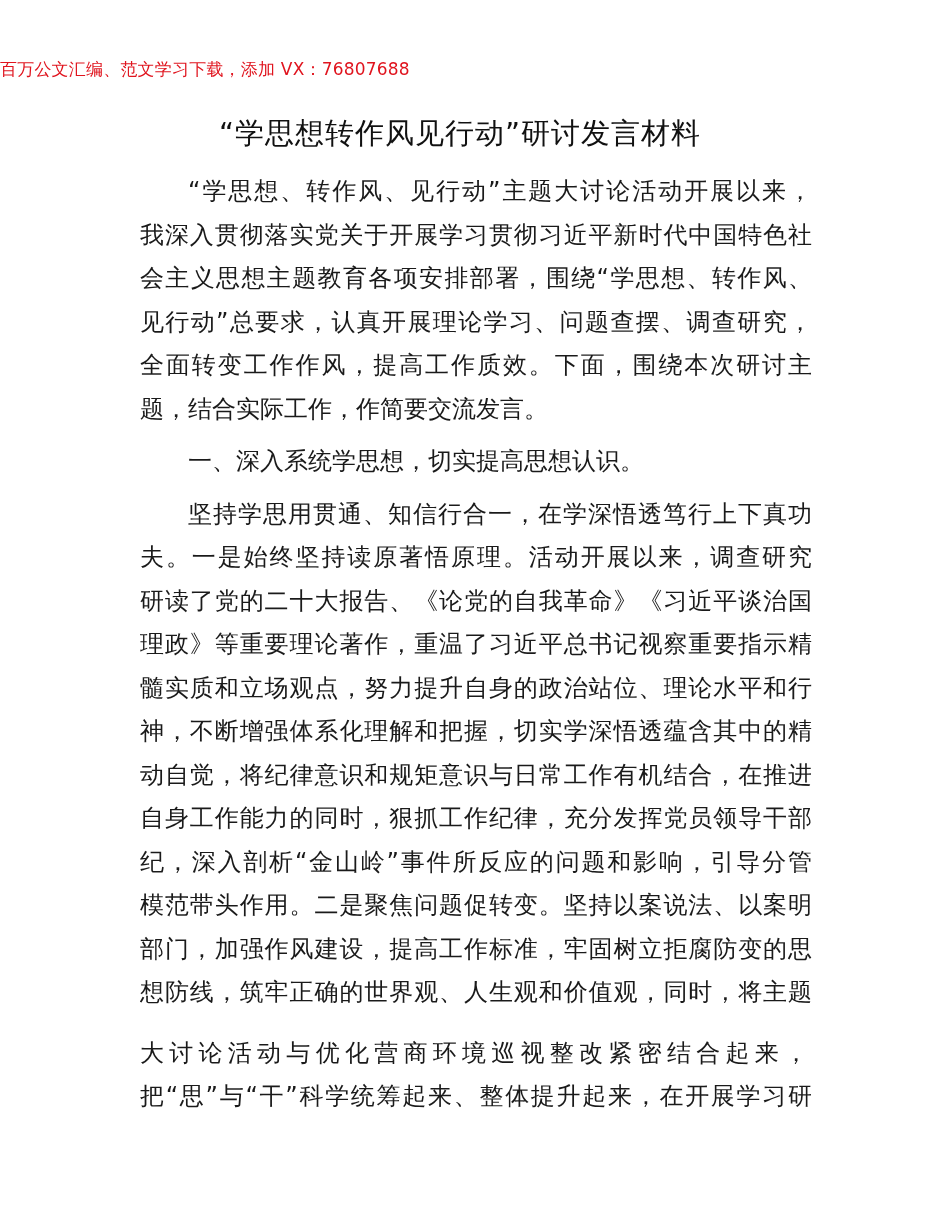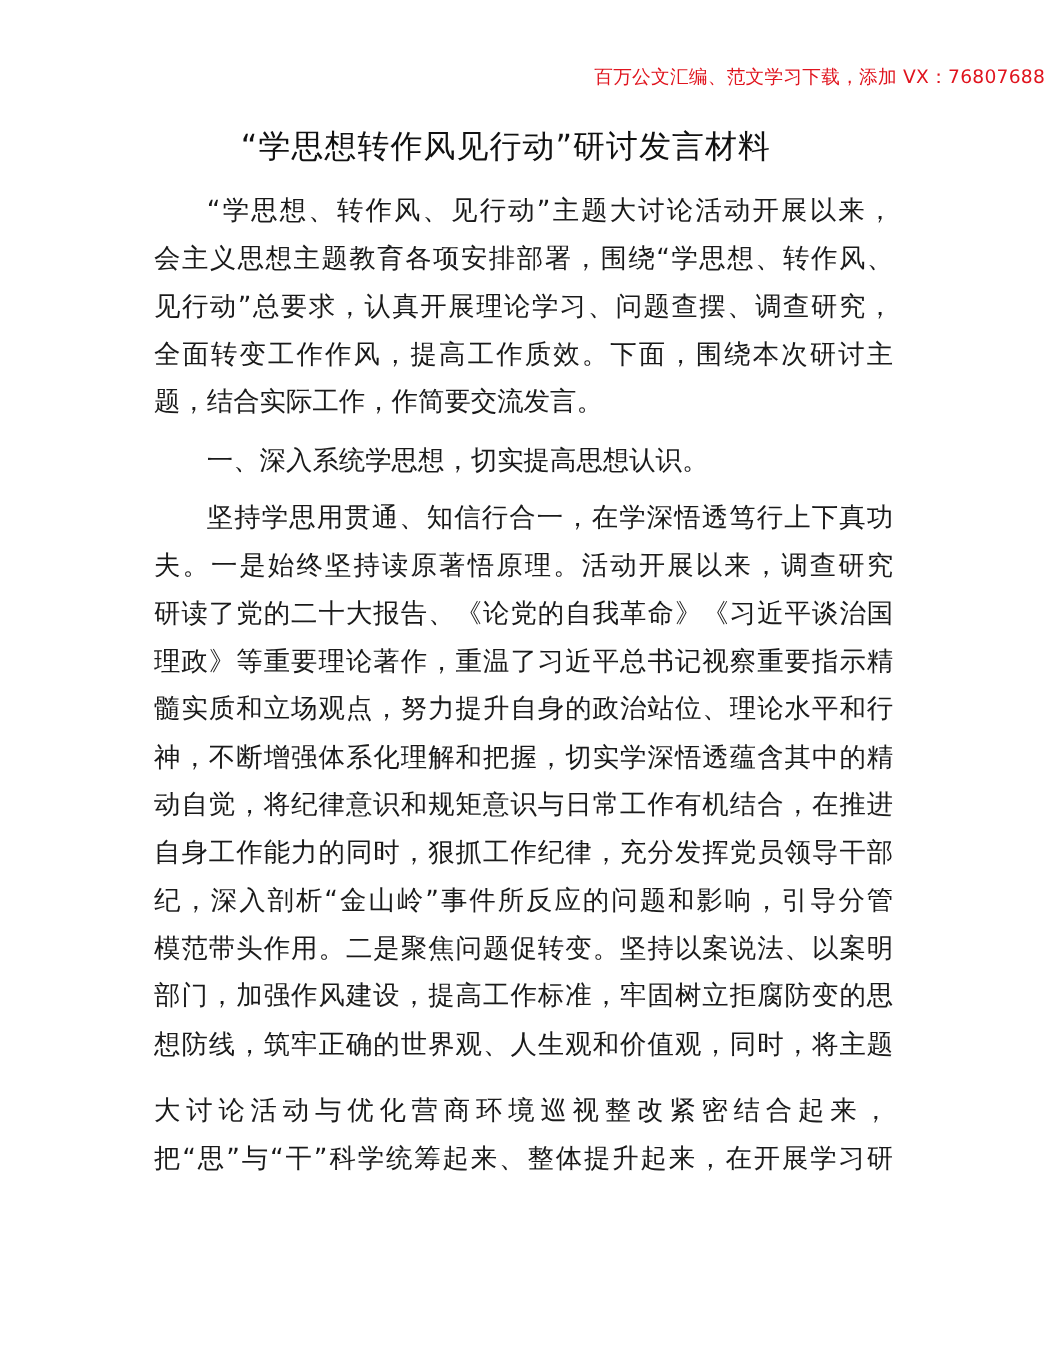--- a/index.html
+++ b/index.html
@@ -1,19 +1,19 @@
 <!DOCTYPE html>
 <html><head>
 <meta charset="utf-8">
 <style>
   html, body { margin: 0; padding: 0; background: #ffffff; }
   body { width: 950px; height: 1230px; position: relative; overflow: hidden;
          font-family: "DejaVu Sans", "Liberation Sans", sans-serif; color: #1a1a1a; }
   .page { position: absolute; left: 0; top: 0; width: 950px; height: 1230px; background: #fff; }
-  .watermark { position: absolute; top: 58px; left: 0; width: 950px; text-align: right;
+  .watermark { position: absolute; top: 58px; left: 0; width: 950px; text-align: left;
                font-size: 17px; color: #e0141e; letter-spacing: 0.2px; }
   .title { position: absolute; top: 114px; left: 0; width: 920px; text-align: center;
            font-size: 29px; color: #111; letter-spacing: 1px; }
   .body { position: absolute; left: 140px; top: 170px; width: 672px; }
   .line { height: 43.5px; line-height: 43.5px; font-size: 24px; white-space: nowrap;
           text-align: justify; text-align-last: justify; overflow: hidden; }
   .line.last { text-align-last: left; }
   .line.indent { padding-left: 48px; }
   .gap { height: 9px; }
 </style>
@@ -21,20 +21,21 @@
 <body>
 
 <div class="page">
   <div class="watermark">百万公文汇编、范文学习下载，添加 VX：76807688</div>
   <div class="title">“学思想转作风见行动”研讨发言材料</div>
 
   <div class="body">
 
     <div>
       <div class="line indent">“学思想、转作风、见行动”主题大讨论活动开展以来，</div>
+      <div class="line">我深入贯彻落实党关于开展学习贯彻习近平新时代中国特色社</div>
       <div class="line">会主义思想主题教育各项安排部署，围绕“学思想、转作风、</div>
       <div class="line">见行动”总要求，认真开展理论学习、问题查摆、调查研究，</div>
       <div class="line">全面转变工作作风，提高工作质效。下面，围绕本次研讨主</div>
       <div class="line last">题，结合实际工作，作简要交流发言。</div>
     </div>
     <div class="gap"></div>
 
     <div>
       <div class="line indent last">一、深入系统学思想，切实提高思想认识。</div>
     </div>

